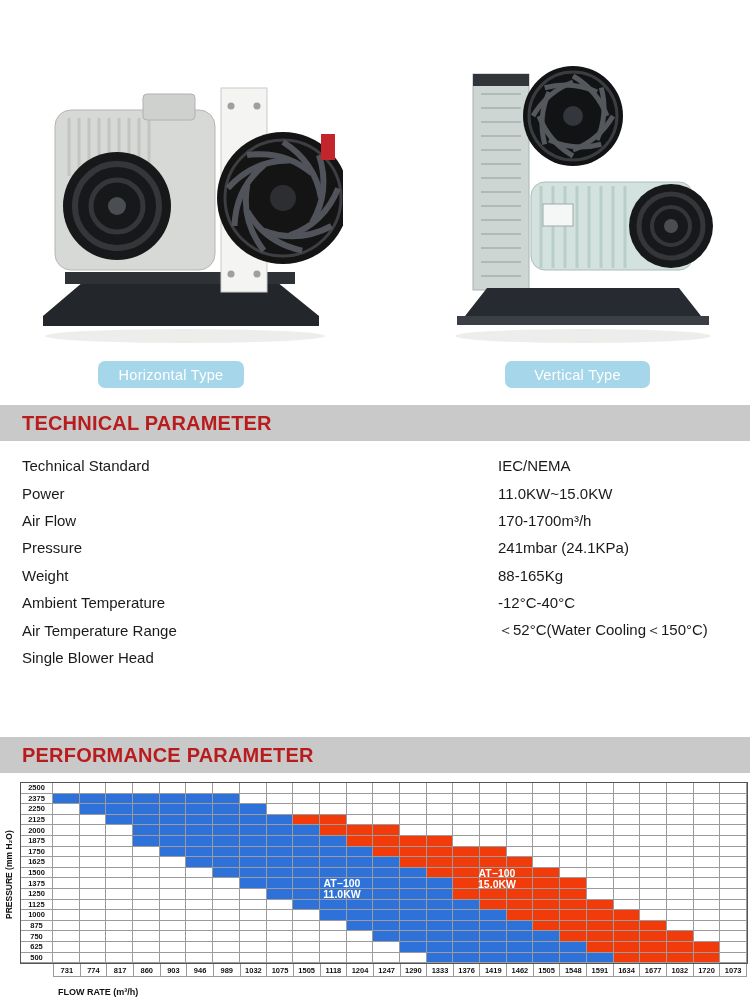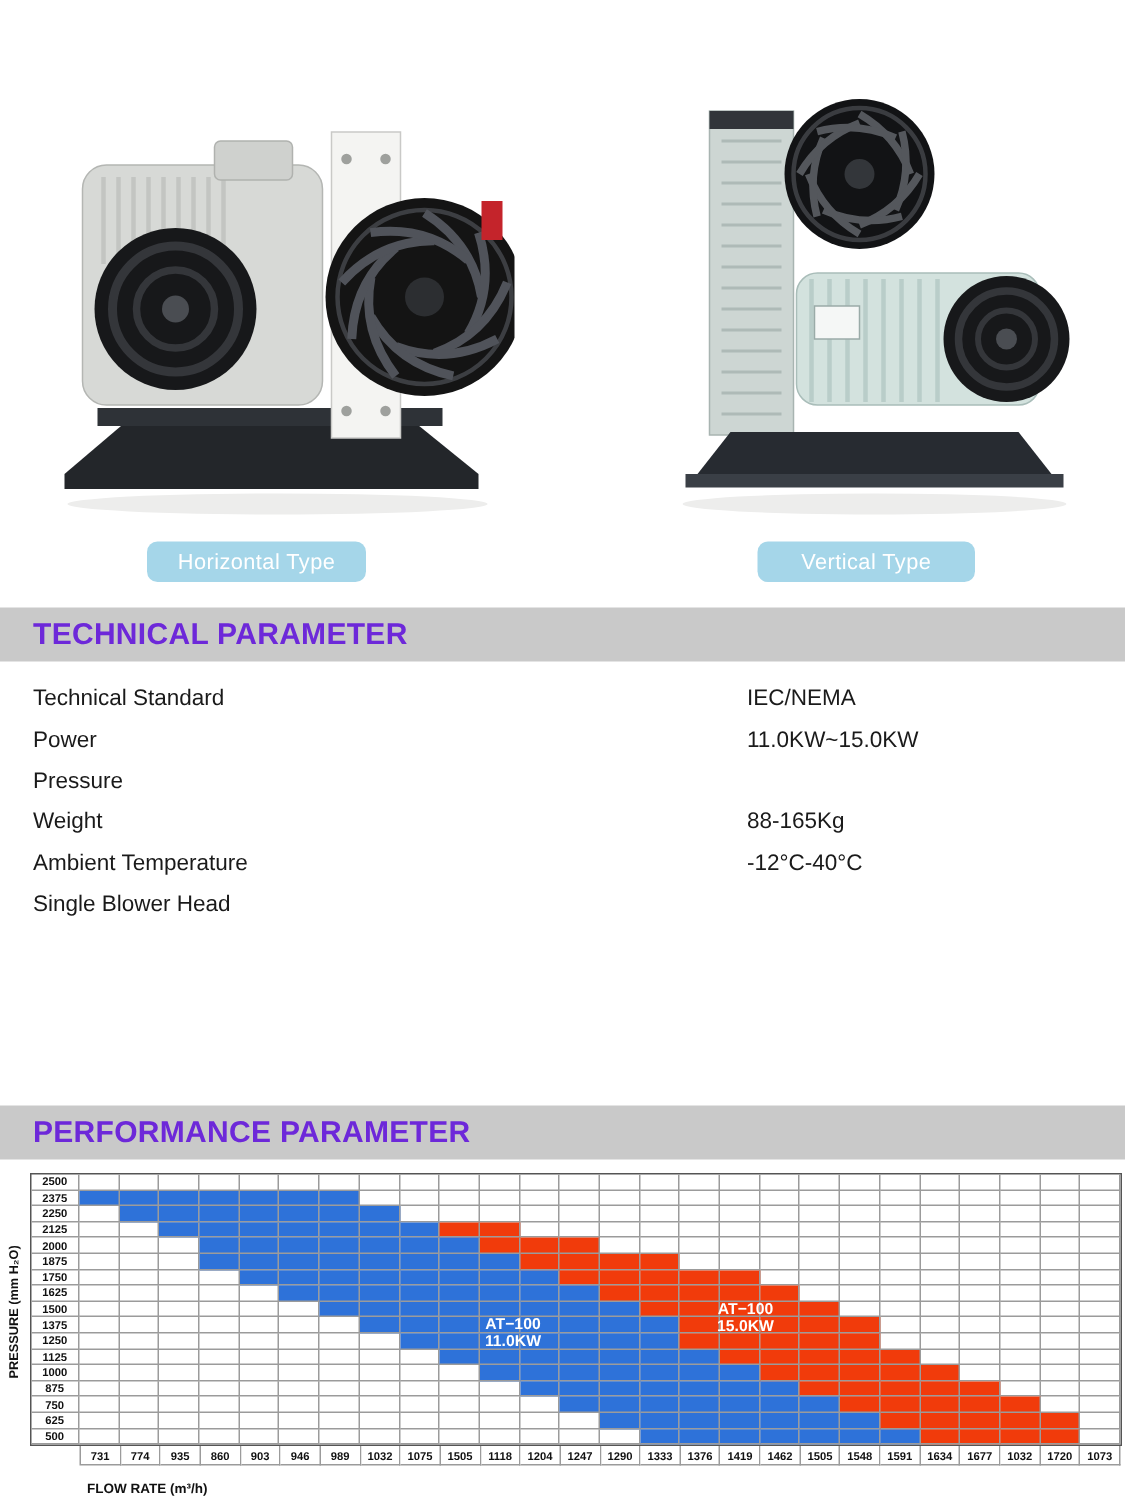--- a/index.html
+++ b/index.html
@@ -9,21 +9,21 @@
   
   .photo{position:absolute;}
   .shadow{fill:#ededec;}
 
   
   .type-btn{position:absolute;height:27px;border-radius:7px;background:#a5d6e9;color:#ffffff;
     font-size:14.5px;display:flex;align-items:center;justify-content:center;border:none;letter-spacing:.3px;}
 
   
   .section-bar{position:absolute;left:0;width:750px;height:36px;background:#c9c9c9;display:flex;align-items:center;}
-  .section-bar span{font-size:20px;font-weight:bold;color:#6d28d9;padding-left:22px;letter-spacing:.2px;}
+  .section-bar span{font-size:20px;font-weight:bold;color:#b91c1c;padding-left:22px;letter-spacing:.2px;}
 
   
   .tech-table{position:absolute;left:22px;top:452px;width:706px;}
   .tech-row{display:flex;height:27.4px;align-items:center;}
   .tech-label{width:476px;font-size:15px;color:#1a1a1a;}
   .tech-value{flex:1;font-size:15px;color:#1a1a1a;}
 
   
   .chart-wrap{position:absolute;left:20px;top:782px;width:728px;}
   #chart-grid{position:relative;display:grid;grid-template-columns:32px repeat(26,1fr);
@@ -120,29 +120,38 @@
   <div class="tech-table">
     <div class="tech-row">
       <div class="tech-label">Technical Standard</div>
       <div class="tech-value">IEC/NEMA</div>
     </div>
     <div class="tech-row">
       <div class="tech-label">Power</div>
       <div class="tech-value">11.0KW~15.0KW</div>
     </div>
     <div class="tech-row">
+      <div class="tech-label">Air Flow</div>
+      <div class="tech-value">170-1700m³/h</div>
+    </div>
+    <div class="tech-row">
       <div class="tech-label">Pressure</div>
+      <div class="tech-value">241mbar (24.1KPa)</div>
     </div>
     <div class="tech-row">
       <div class="tech-label">Weight</div>
       <div class="tech-value">88-165Kg</div>
     </div>
     <div class="tech-row">
       <div class="tech-label">Ambient Temperature</div>
       <div class="tech-value">-12°C-40°C</div>
+    </div>
+    <div class="tech-row">
+      <div class="tech-label">Air Temperature Range</div>
+      <div class="tech-value">＜52°C(Water Cooling＜150°C)</div>
     </div>
     <div class="tech-row">
       <div class="tech-value">Single Blower Head</div>
     </div>
   </div>
 
   <div class="section-bar" style="top:737px;text-align:right;">
     <span>PERFORMANCE PARAMETER</span>
   </div>
 
@@ -613,21 +622,21 @@
         <div class="cell blue" style="background: rgb(46, 114, 217);"></div>
         <div class="cell orange" style="background: rgb(241, 59, 11);"></div>
         <div class="cell orange" style="background: rgb(241, 59, 11);"></div>
         <div class="cell orange" style="background: rgb(241, 59, 11);"></div>
         <div class="cell orange" style="background: rgb(241, 59, 11);"></div>
         <div class="cell"></div>
       </div>
     <div id="x-strip">
         <div class="xlabel">731</div>
         <div class="xlabel">774</div>
-        <div class="xlabel">935</div>
+        <div class="xlabel">817</div>
         <div class="xlabel">860</div>
         <div class="xlabel">903</div>
         <div class="xlabel">946</div>
         <div class="xlabel">989</div>
         <div class="xlabel">1032</div>
         <div class="xlabel">1075</div>
         <div class="xlabel">1505</div>
         <div class="xlabel">1118</div>
         <div class="xlabel">1204</div>
         <div class="xlabel">1247</div>

